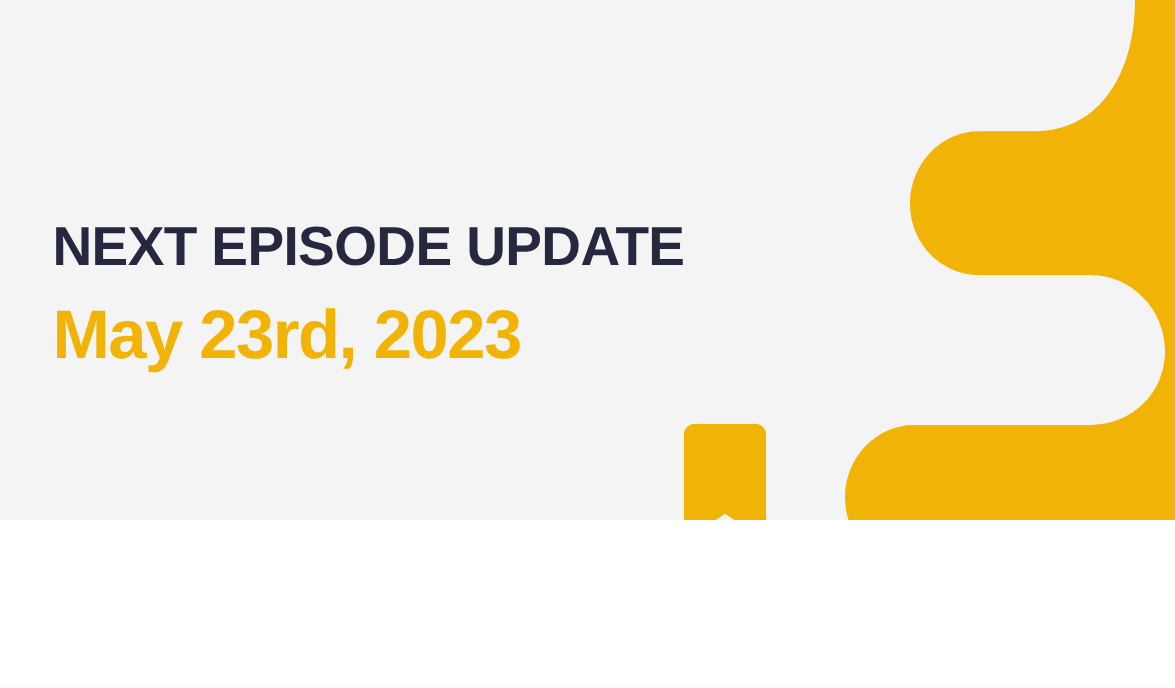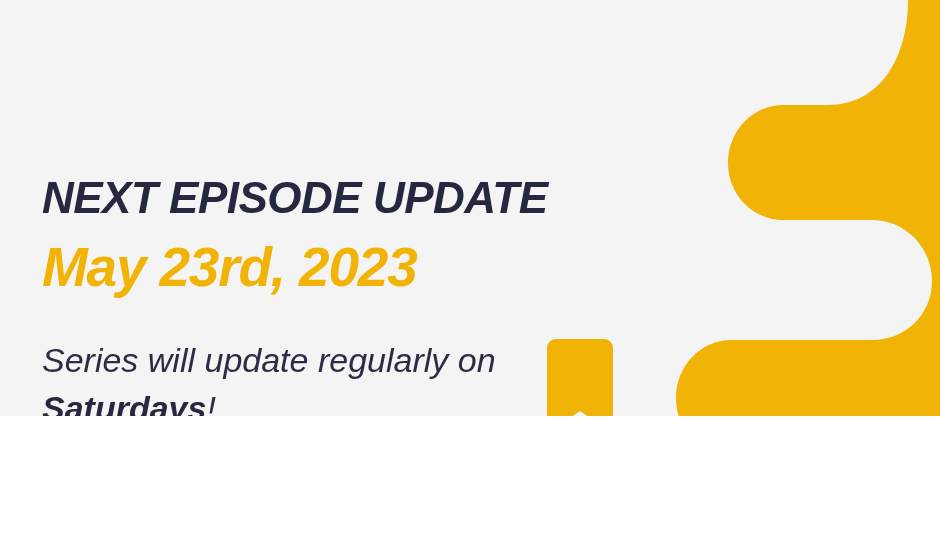--- a/index.html
+++ b/index.html
@@ -11,21 +11,20 @@
     height: 550px;
     overflow: hidden;
     font-family: "Liberation Sans", sans-serif;
   }
   #banner {
     position: relative;
     width: 940px;
     height: 416px;
     background: #f4f4f5;
     overflow: hidden;
-    font-style: italic;
   }
   #wave-decoration {
     position: absolute;
     top: 0;
     right: 0;
     width: 300px;
     height: 550px;
     display: block;
   }
   #content {
@@ -120,20 +119,19 @@
              L170,458
              C200,458 224,483 224,513
              L224,550 Z" fill="none"></path>
   </svg>
 
   <div id="content">
     <h1 id="eyebrow-heading">NEXT EPISODE UPDATE</h1>
 
     <div id="date-heading">May 23rd, 2023</div>
 
-    <p id="subtitle"><span>Series will update regularly on </span><span class="strong">Saturdays</span><span>!</span></p>
 
     <svg id="bookmark-icon" viewBox="0 0 66 94" aria-hidden="true">
       <path d="M0,9 C0,4 4,0 9,0 L57,0 C62,0 66,4 66,9 L66,94 L33,72 L0,94 Z" fill="#f2b307"></path>
     </svg>
   </div>
 
 </div>
 
 </body></html>

